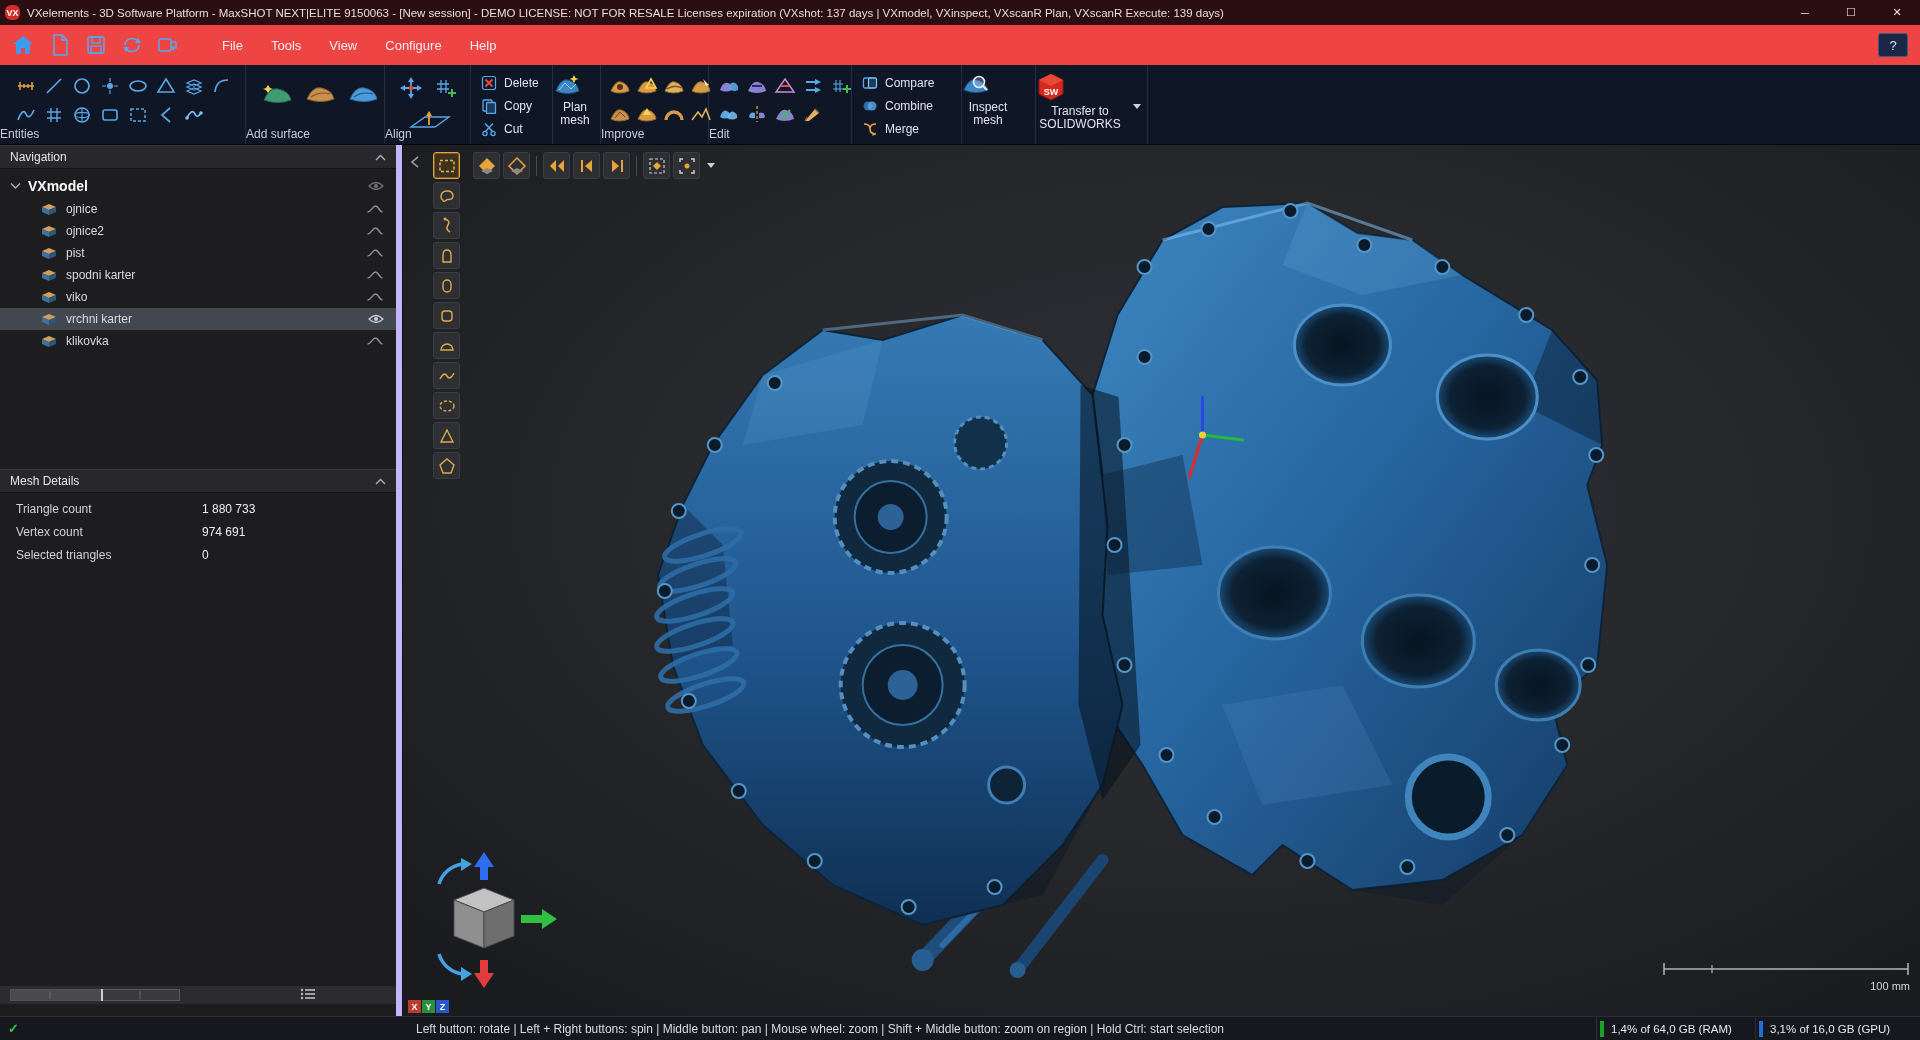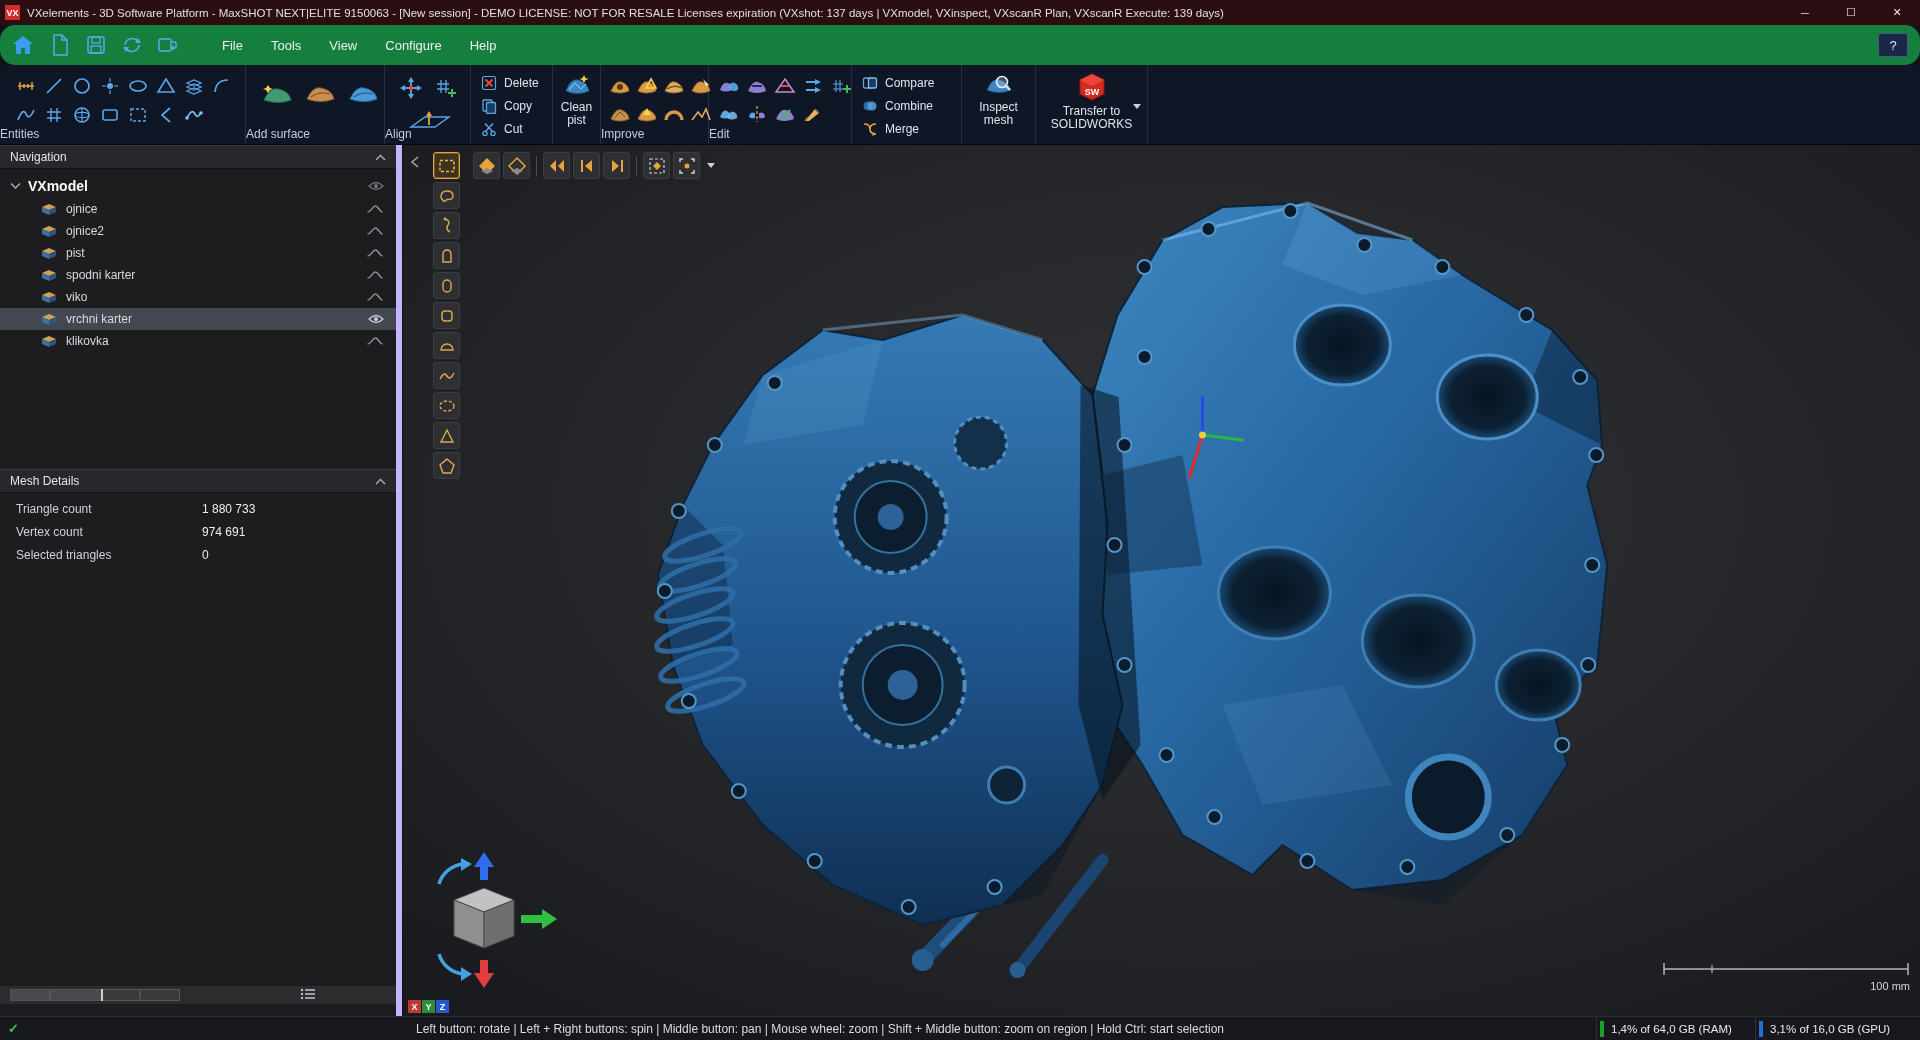--- a/index.html
+++ b/index.html
@@ -9,29 +9,29 @@
     font-family:"Liberation Sans", sans-serif;
     background:#151515; color:#ddd;
   }
   .app { position:relative; width:1920px; height:1040px; background:#121212; }
 
   
   .titlebar { position:absolute; left:0; top:0; width:100%; height:25px;
     background:#2b0e12; display:flex; align-items:center; }
   .vx-logo { width:15px; height:15px; background:#d32a2a; color:#fff; font-size:9px;
     font-weight:bold; display:flex; align-items:center; justify-content:center;
-    margin:0 7px 0 5px; border-radius:0; }
+    margin:0 7px 0 5px; border-radius:6px; }
   .title-text { font-size:11.5px; color:#e6dddd; white-space:nowrap; }
   .win-controls { margin-left:auto; display:flex; height:100%; }
   .win-btn { width:46px; height:100%; display:flex; align-items:center; justify-content:center;
     color:#e8e2e2; font-size:11px; }
 
   
   .menubar { position:absolute; top:25px; left:0; width:100%; height:40px;
-    background:#15803d; display:flex; align-items:center;border-radius:15px; }
+    background:#ef4444; display:flex; align-items:center; }
   .home-btn { width:38px; height:32px; margin-left:4px; display:flex; align-items:center;
     justify-content:center; border-radius:3px; }
   .qat-btn { width:30px; height:30px; display:flex; align-items:center; justify-content:center;
     margin:0 3px; border-radius:3px; }
   .menu-items { display:flex; margin-left:22px; }
   .menu-item { padding:0 14px; font-size:13px; color:#eceef2; height:40px; display:flex; align-items:center; }
   .help-btn { margin-left:auto; margin-right:12px; width:30px; height:24px;
     border:1px solid #44577f; border-radius:3px; color:#d5e2ff; font-size:13px;
     display:flex; align-items:center; justify-content:center; background:#1b2745; }
 
@@ -41,21 +41,21 @@
   .rgroup { position:relative; height:100%; border-right:1px solid #242e48; flex:none; }
   .rlabel { position:absolute; bottom:3px; left:0; right:0; text-align:left;
     font-size:12px; color:#c7ccd8; }
   .ent-grid { display:grid; grid-template-columns:repeat(8,27px); grid-auto-rows:28px;
     gap:1px; padding:7px 0 0 12px; }
   .gcell { display:flex; align-items:center; justify-content:center; border-radius:2px; }
   .asrow { display:flex; gap:9px; padding:14px 0 0 14px; }
   .algrid { display:grid; grid-template-columns:repeat(2,32px); grid-auto-rows:30px; gap:3px; padding:8px 0 0 10px; }
   .rib-rows { display:flex; flex-direction:column; padding:7px 0 0 8px; gap:2px; }
   .rib-row { display:flex; align-items:center; gap:7px; height:21px; font-size:12px; color:#e0e4ec; padding:0 6px 0 2px; border-radius:2px; }
-  .vbtn { display:flex; flex-direction:column; align-items:center; padding-top:7px; height:100%; }
+  .vbtn { display:flex; flex-direction:column; align-items:flex-start; padding-top:7px; height:100%; }
   .vbtn-label { font-size:12px; color:#e0e4ec; text-align:center; line-height:13px; margin-top:3px; }
   .igrid { display:grid; grid-template-columns:repeat(4,26px); grid-auto-rows:27px; gap:1px; padding:7px 0 0 6px; }
   .egrid { display:grid; grid-template-columns:repeat(5,27px); grid-auto-rows:27px; gap:1px; padding:7px 0 0 6px; }
   .drop-arrow { position:absolute; right:5px; top:50%; transform:translateY(-50%); }
 
   
   .leftpanel { position:absolute; left:0; top:145px; width:402px; bottom:24px;
     background:#1d1d1f; border-right:6px solid #c4b5fd; }
   .panel-header { position:absolute; left:0; right:0; height:24px; background:#28282c;
     border-top:1px solid #37373c; border-bottom:1px solid #141416;
@@ -342,21 +342,21 @@
       </div>
     </div>
 
     <div class="rgroup" style="width:48px;">
       <div class="vbtn">
         <svg width="28" height="26" viewBox="0 0 28 26">
           <path d="M3 19 Q8 6 15 8 Q24 10 26 19 Q14 24 3 19 Z" fill="#3d86c4" stroke="#1f5585" stroke-width="1"></path>
           <path d="M6 18 L12 11 L18 17 L23 12" stroke="#9cd0f5" stroke-width="1" fill="none"></path>
           <path d="M21 3 L22.5 6 L25.5 7 L22.5 8 L21 11 L19.5 8 L16.5 7 L19.5 6 Z" fill="#f5d34a"></path>
         </svg>
-        <span class="vbtn-label" style="width:44px;">Clean pist</span>
+        <span class="vbtn-label" style="width:44px;">Plan mesh</span>
       </div>
     </div>
 
     <div class="rgroup" style="width:108px;">
       <div class="igrid">
         <span class="gcell">
             <svg width="22" height="20" viewBox="0 0 22 20">
               <path d="M2 15 Q7 4 12 6 Q19 8 20 15 Q10 19 2 15 Z" fill="#d89a45" stroke="#9a6a28" stroke-width="1"></path>
               <circle cx="11" cy="11" r="3" fill="#52341a"></circle>
             </svg>

